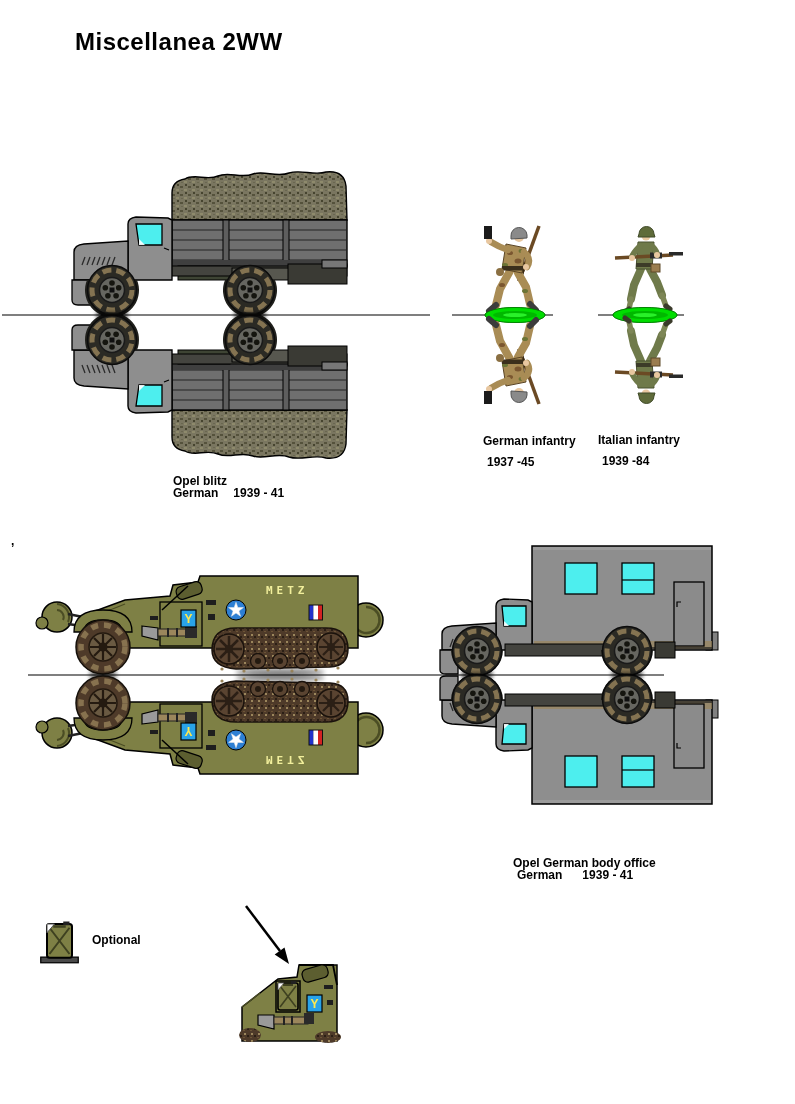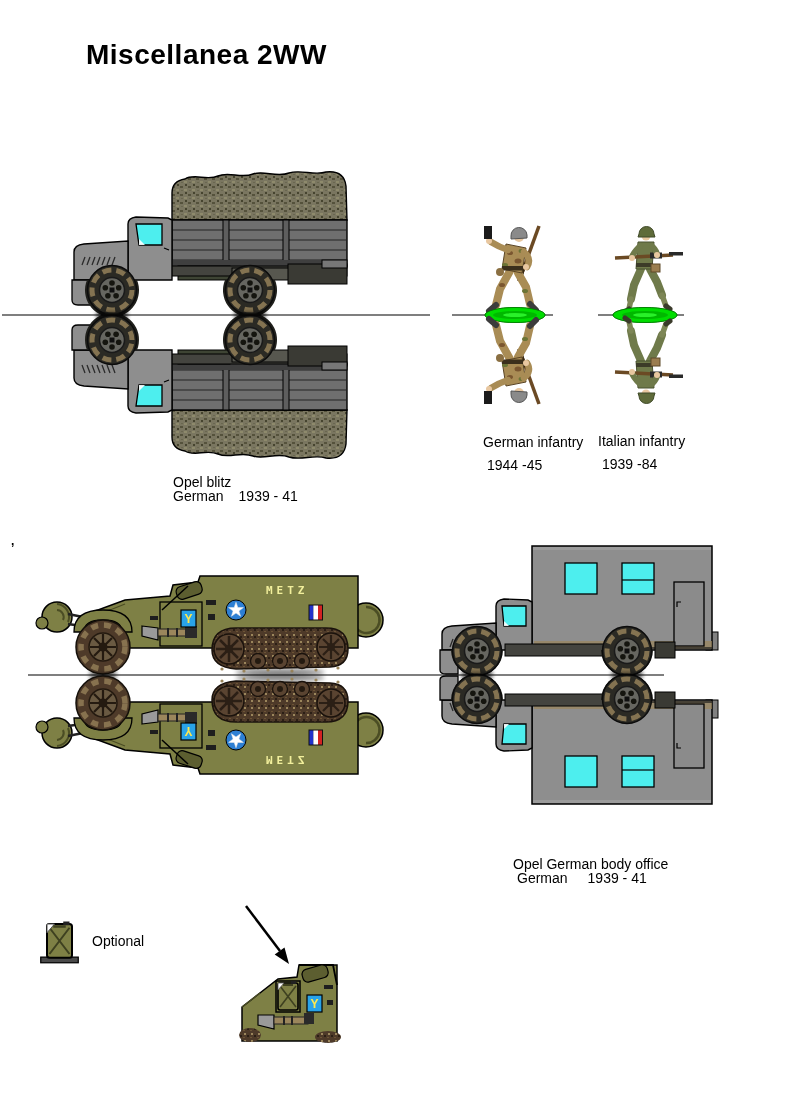--- a/index.html
+++ b/index.html
@@ -1,20 +1,20 @@
 <!DOCTYPE html>
 <html style="--paper: #ffffff; --ink: #000000; --truck-gray: #8e8e8e; --truck-gray-dark: #6f6f6f; --chassis-dark: #44443f; --window-cyan: #4deeee; --tarp-olive: #7a7660; --tarp-dark: #55523c; --tarp-light: #8e8a6c; --olive-green: #7e8045; --olive-dark: #4b4d24; --track-brown: #4e3a29; --mud-tan: #9b865c; --wheel-dark: #2b2a24; --hub-gray: #666660; --base-green: #00dd00; --flag-blue: #2233cc; --flag-white: #ffffff; --flag-red: #d42222; --roundel-blue: #2d7fd3; --emblem-blue: #29a3e8; --emblem-yellow: #ffe84d; --metz-yellow: #f2ef9c; --uniform-tan: #a98c55; --camo-brown: #7a5630; --camo-green: #6b7436; --flesh: #e8c7a0; --helmet-gray: #8a8a8a; --uniform-olive: #6f7a4a; --rifle-brown: #6b4a24; --steel-gray: #9a9a9a;"><head>
 <meta charset="utf-8">
 <style>
   html,body{margin:0;padding:0;background:#fff;}
   .sheet{position:relative;width:795px;height:1104px;background:#fff;overflow:hidden;
          font-family:"Liberation Sans",sans-serif;color:#000;}
   .scene{position:absolute;left:0;top:0;}
-  .title{position:absolute;left:75px;top:28px;margin:11px;font-size:28px;font-weight:bold;letter-spacing:.5px;}
-  .lbl{position:absolute;font-size:14px;font-weight:normal;line-height:1;white-space:nowrap;}
+  .title{position:absolute;left:75px;top:28px;margin:0;font-size:24px;font-weight:bold;letter-spacing:.5px;}
+  .lbl{position:absolute;font-size:12px;font-weight:bold;line-height:1;white-space:nowrap;}
   .lbl .l2{display:flex;}
   .gap4{margin-left:4px;} .gap15{margin-left:15px;} .gap20{margin-left:20px;} .gap24{margin-left:24px;}
   .sub{margin-top:9px;}
   .mark{position:absolute;left:11px;top:534px;font-size:12px;font-weight:bold;}
   text{user-select:none;}
 </style>
 </head>
 <body>
 
 <div class="sheet">
@@ -326,21 +326,21 @@
   <div class="lbl" style="left:173px;top:475px">
     <div>Opel blitz</div>
     <div class="l2">
       <span>German</span>
       <span class="gap15">1939 - 41</span>
     </div>
   </div>
 
   <div class="lbl" style="left:483px;top:435px">
     <div>German infantry</div>
-    <div class="sub gap4">1944 -45</div>
+    <div class="sub gap4">1937 -45</div>
   </div>
 
   <div class="lbl" style="left:598px;top:434px">
     <div>Italian infantry</div>
     <div class="sub gap4">1939 -84</div>
   </div>
 
 
   <div class="lbl" style="left:513px;top:857px">
     <div>Opel German body office</div>

